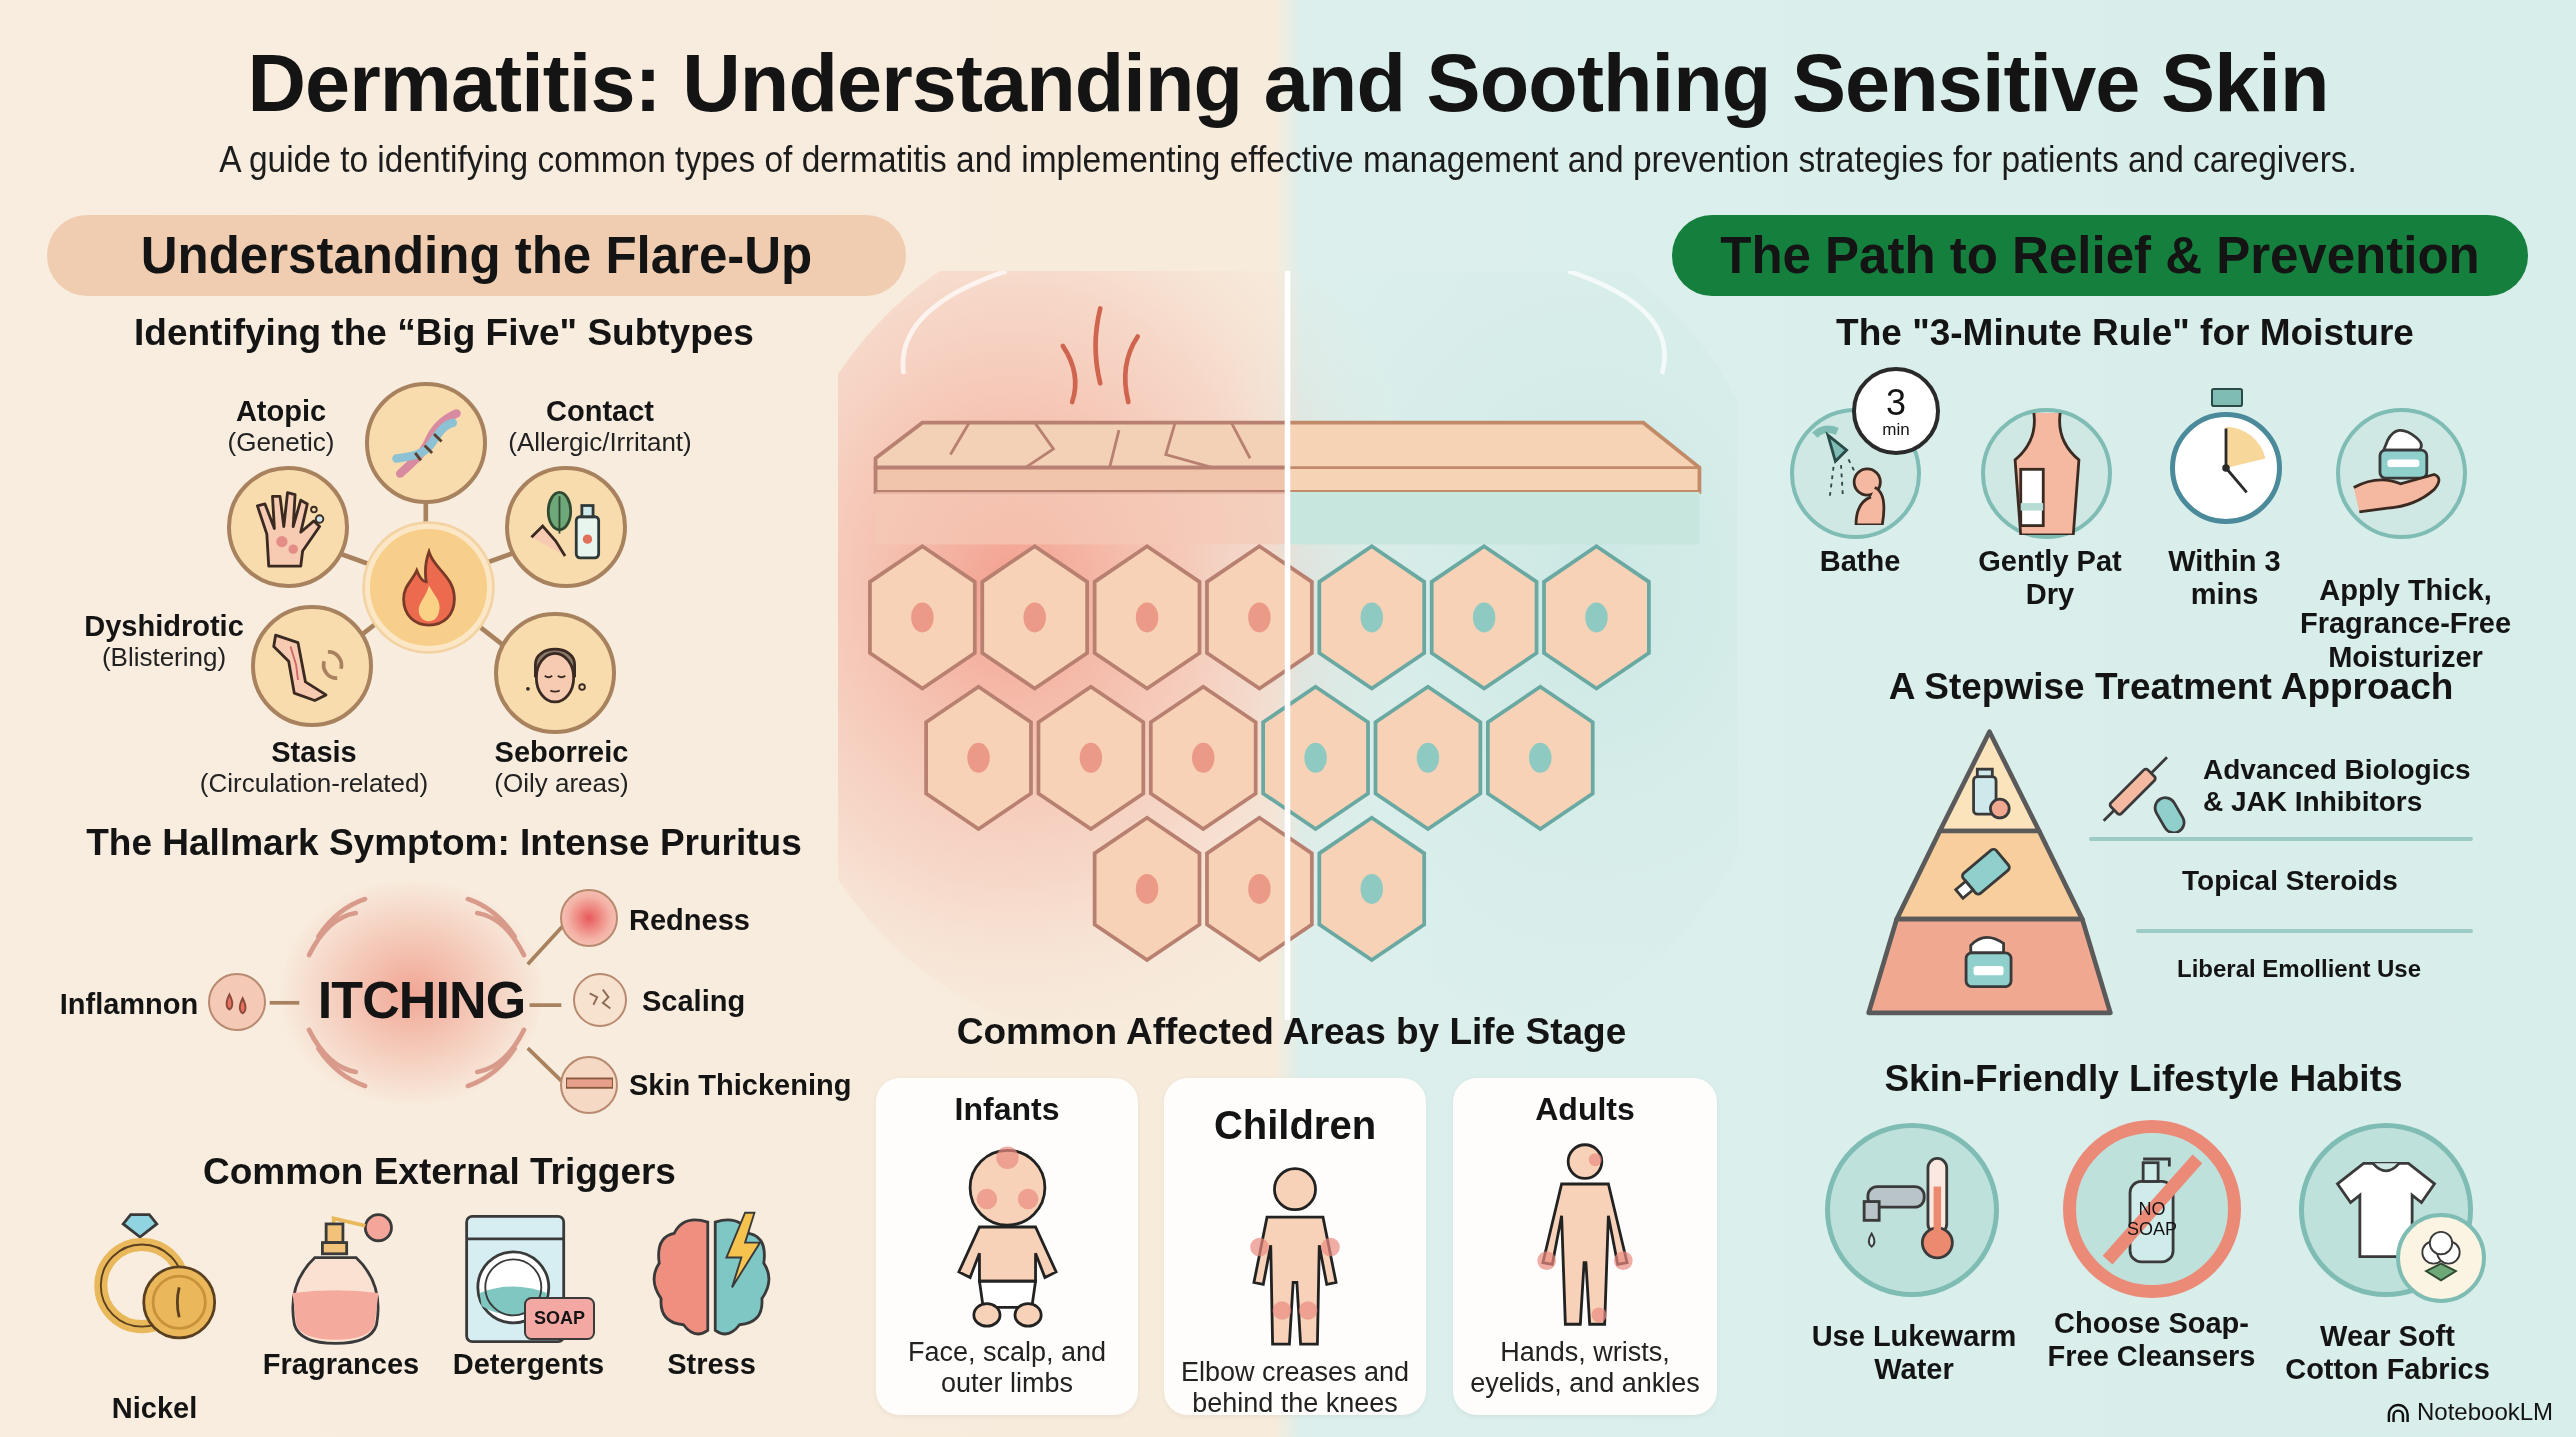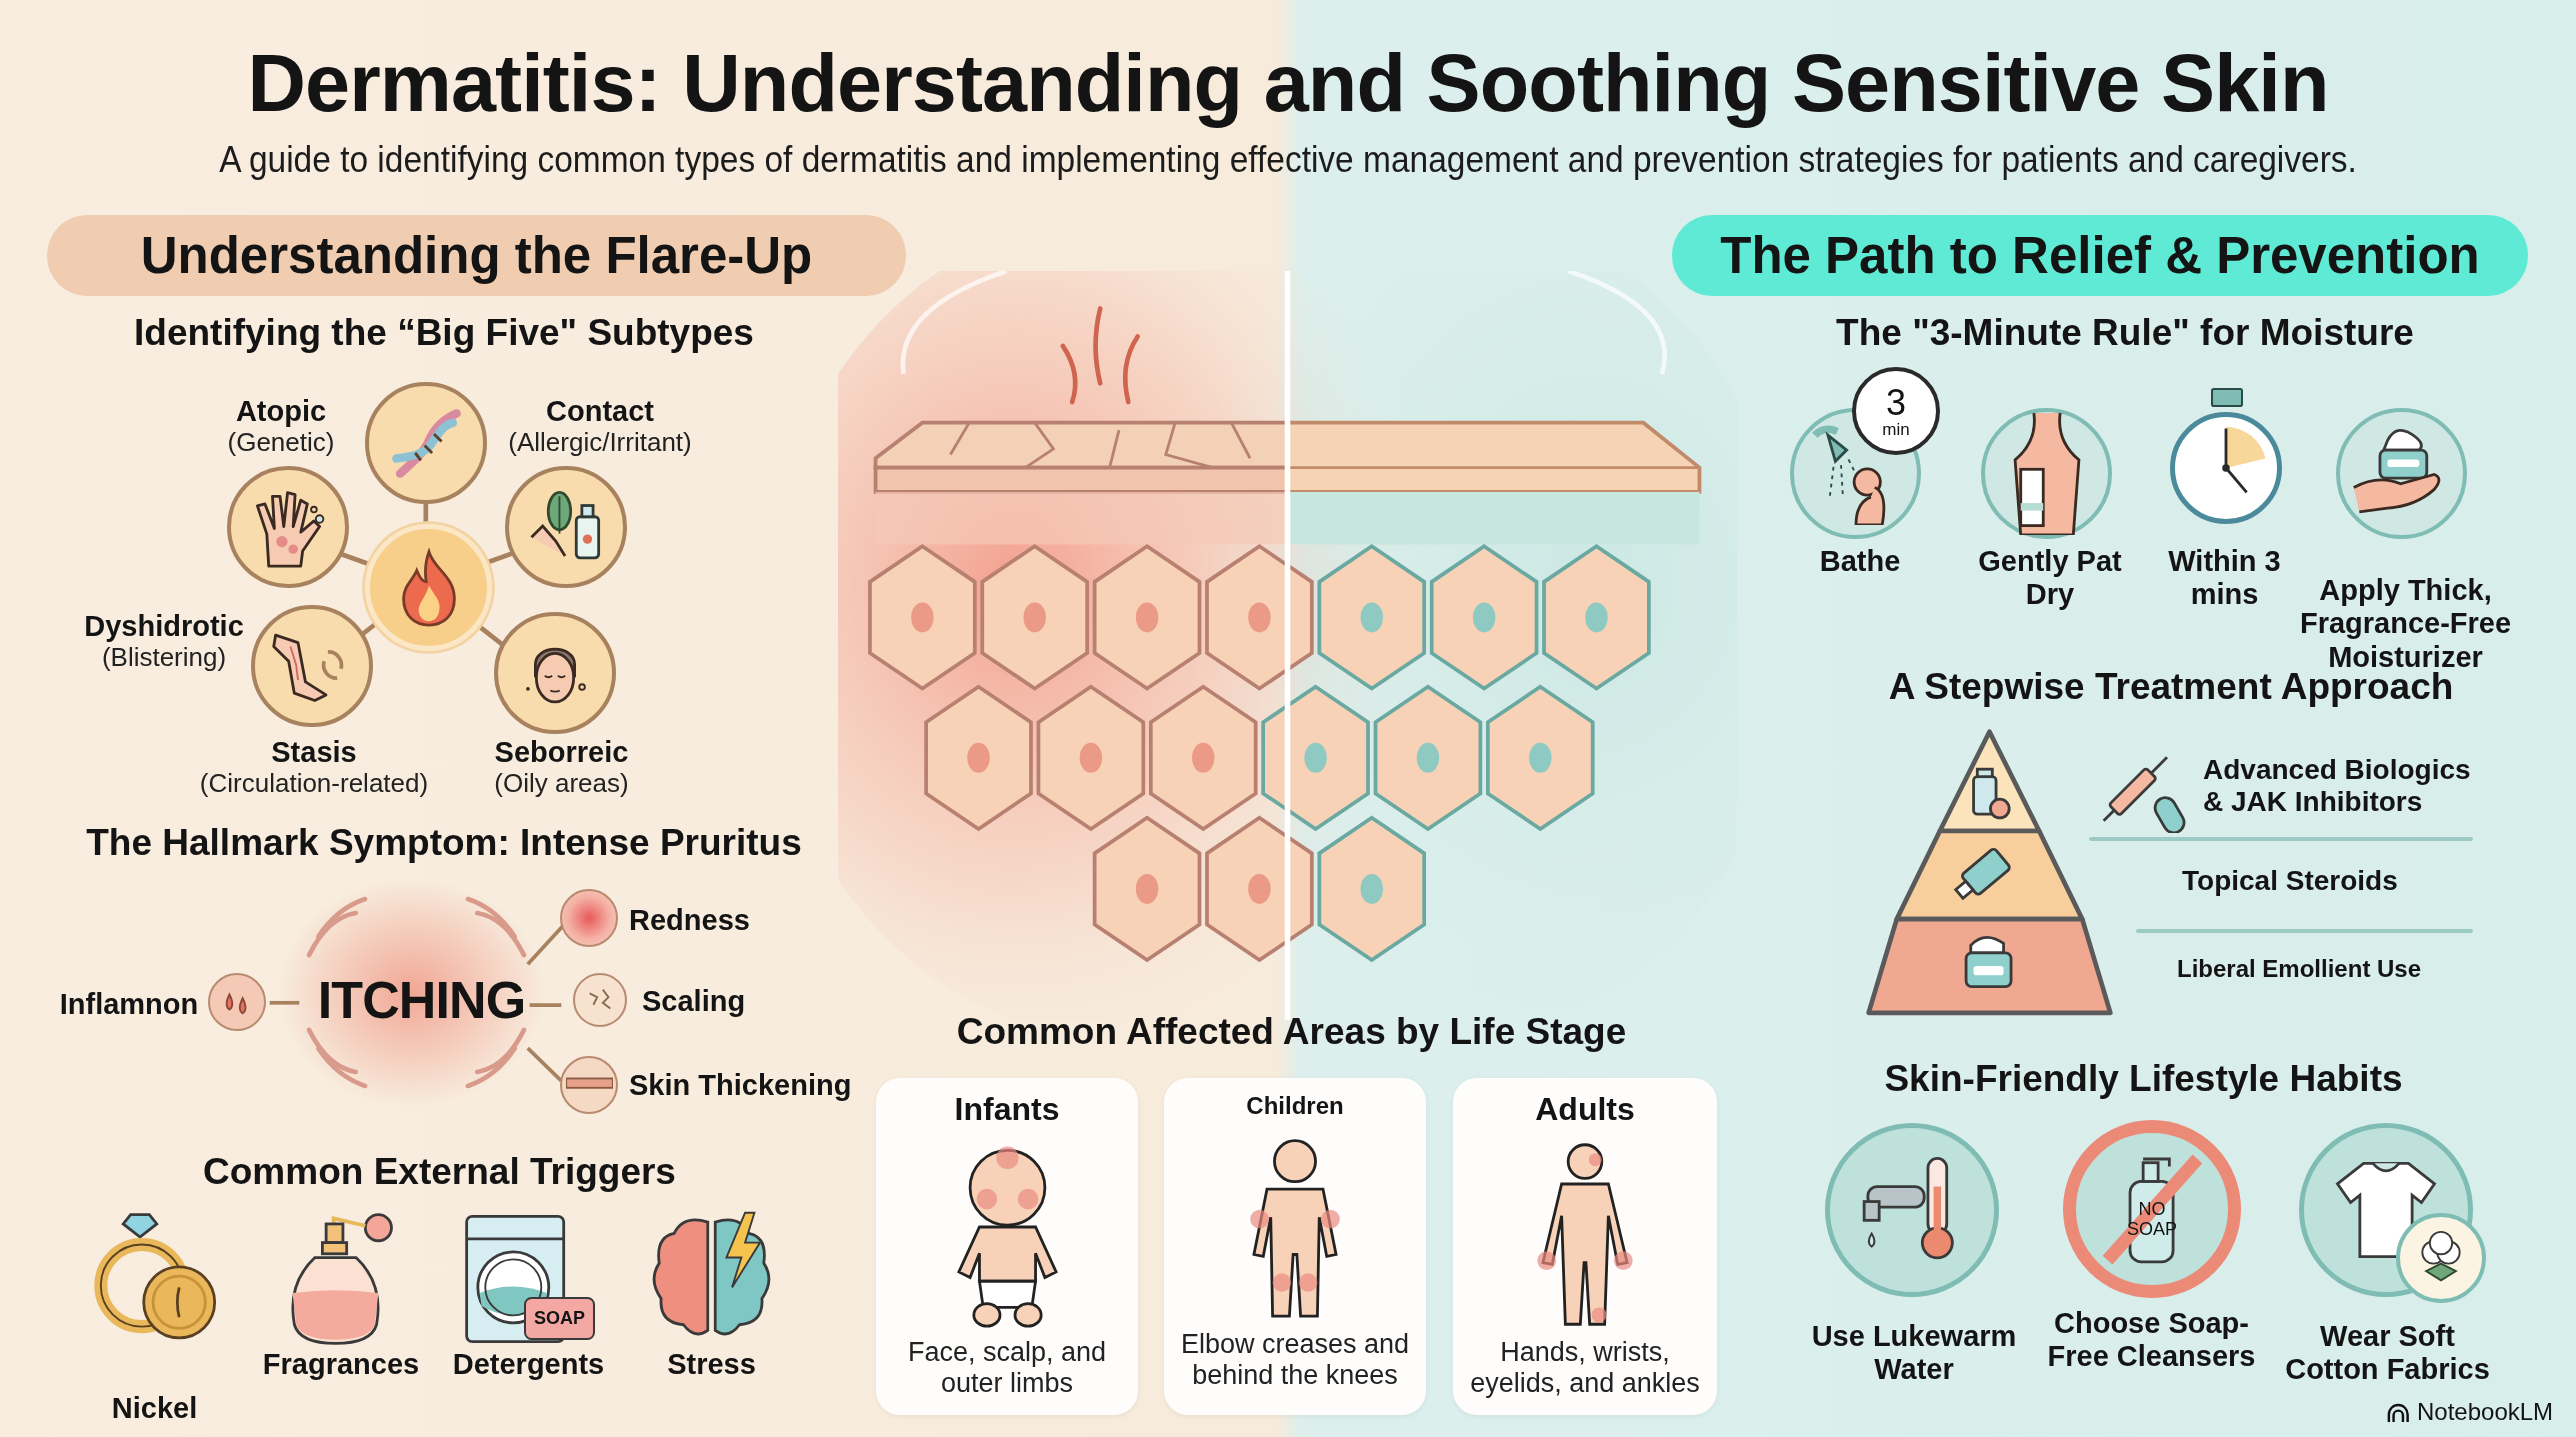--- a/index.html
+++ b/index.html
@@ -15,21 +15,21 @@
   }
   .subtitle {
     left:0; width:2576px; top:139px; text-align:center;
     font-size:36px; font-weight:400; color:#1c1c1c; transform:scaleX(0.93);
   }
   .pill {
     height:81px; border-radius:40px; font-size:51px; font-weight:700;
     display:flex; align-items:center; justify-content:center;
   }
   .pill-left { left:47px; top:215px; width:859px; background:#f0cdb0; }
-  .pill-right { left:1672px; top:215px; width:856px; background:#5eead4; }
+  .pill-right { left:1672px; top:215px; width:856px; background:#15803d; }
   .h2 { font-size:37px; font-weight:700; text-align:center; white-space:nowrap; }
   .lbl-b { font-size:29px; font-weight:700; text-align:center; line-height:1.15; }
   .lbl { font-size:26px; text-align:center; line-height:1.15; color:#222; }
   .circle {
     border-radius:50%; box-sizing:border-box;
     display:flex; align-items:center; justify-content:center;
   }
   .sub-circle { width:122px; height:122px; background:#f8dcae; border:4.7px solid #a8825e; }
   .card {
     background:#fffdfb; border-radius:24px; box-shadow:0 1.9px 5.6px rgba(0,0,0,0.05);
@@ -316,21 +316,21 @@
       <circle cx="48" cy="62" r="11" fill="#ea8a80" opacity="0.7"></circle>
       <circle cx="92" cy="62" r="11" fill="#ea8a80" opacity="0.7"></circle>
     <path d="M40 92 L100 92 L122 140 L110 146 L100 120 L100 150 L40 150 L40 120 L30 146 L18 140Z" fill="#f8d2b8" stroke="#222" stroke-width="3"></path>
     <path d="M40 150 L100 150 L96 178 L44 178Z" fill="#fff" stroke="#222" stroke-width="3"></path>
     <ellipse cx="48" cy="186" rx="14" ry="12" fill="#f8d2b8" stroke="#222" stroke-width="3"></ellipse>
     <ellipse cx="92" cy="186" rx="14" ry="12" fill="#f8d2b8" stroke="#222" stroke-width="3"></ellipse>
   </svg>
   <div class="lbl" style="margin-top:9.4px;font-size:27px;padding:0 19px;">Face, scalp, and outer limbs</div>
 </div>
 <div class="abs card" style="left:1164px;top:1078px;width:262px;height:337px;">
-  <div class="lbl-b" style="margin-top:14px;font-size:24px;">Children</div>
+  <div class="lbl-b" style="margin-top:24px;font-size:40px;">Children</div>
   <svg style="margin:13px auto 0;" width="112" height="187" viewBox="0 0 120 200">
     <circle cx="60" cy="30" r="22" fill="#f8d2b8" stroke="#222" stroke-width="3"></circle>
     <path d="M30 60 L90 60 L104 130 L94 132 L86 90 L84 196 L66 196 L62 130 L58 130 L54 196 L36 196 L34 90 L26 132 L16 130Z" fill="#f8d2b8" stroke="#222" stroke-width="3"></path>
     <circle cx="22" cy="92" r="10" fill="#ea8a80" opacity="0.7"></circle>
       <circle cx="98" cy="92" r="10" fill="#ea8a80" opacity="0.7"></circle>
     <circle cx="46" cy="160" r="10" fill="#ea8a80" opacity="0.7"></circle>
       <circle cx="74" cy="160" r="10" fill="#ea8a80" opacity="0.7"></circle>
   </svg>
   <div class="lbl" style="margin-top:9.4px;font-size:27px;padding:0 13px;">Elbow creases and behind the knees</div>
 </div>

